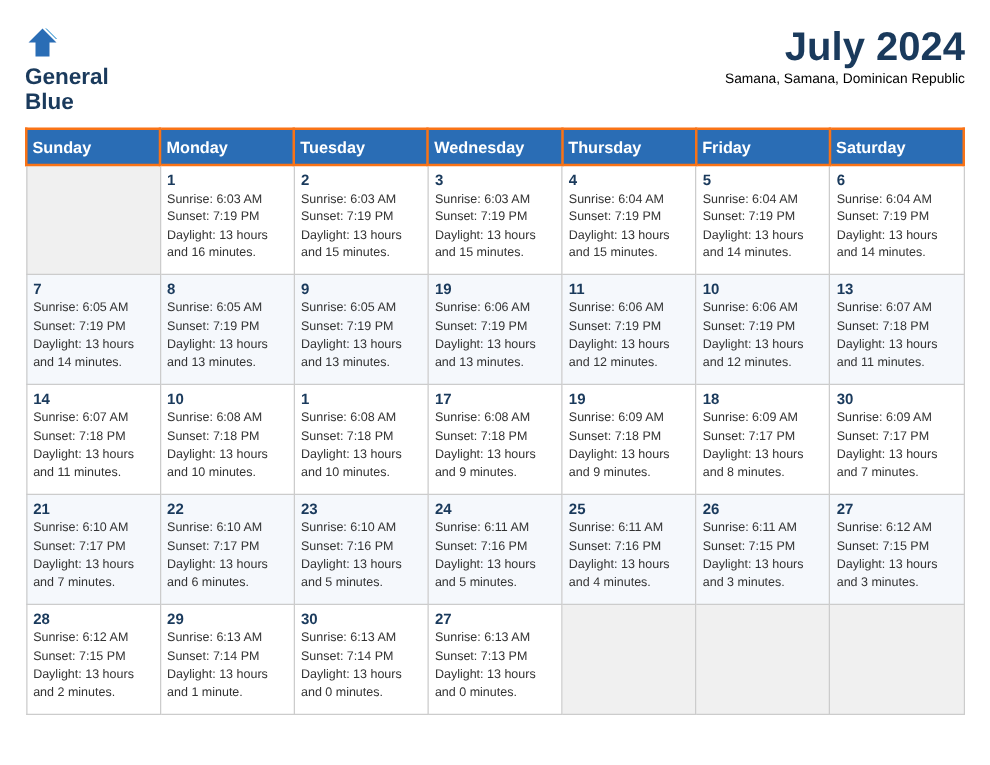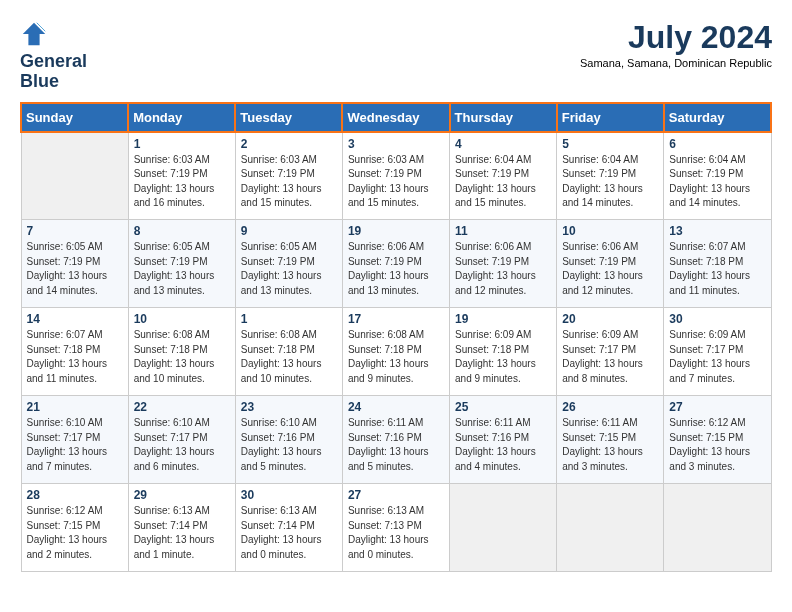--- a/index.html
+++ b/index.html
@@ -250,21 +250,21 @@
 and 9 minutes.</div>
         </td>
         <td>
           <span class="day-num">19</span>
           <div class="day-info" style="white-space: pre-line;">Sunrise: 6:09 AM
 Sunset: 7:18 PM
 Daylight: 13 hours
 and 9 minutes.</div>
         </td>
         <td>
-          <span class="day-num">20</span>
+          <span class="day-num">18</span>
           <div class="day-info" style="white-space: pre-line;">Sunrise: 6:09 AM
 Sunset: 7:17 PM
 Daylight: 13 hours
 and 8 minutes.</div>
         </td>
         <td>
           <span class="day-num">30</span>
           <div class="day-info" style="white-space: pre-line;">Sunrise: 6:09 AM
 Sunset: 7:17 PM
 Daylight: 13 hours

